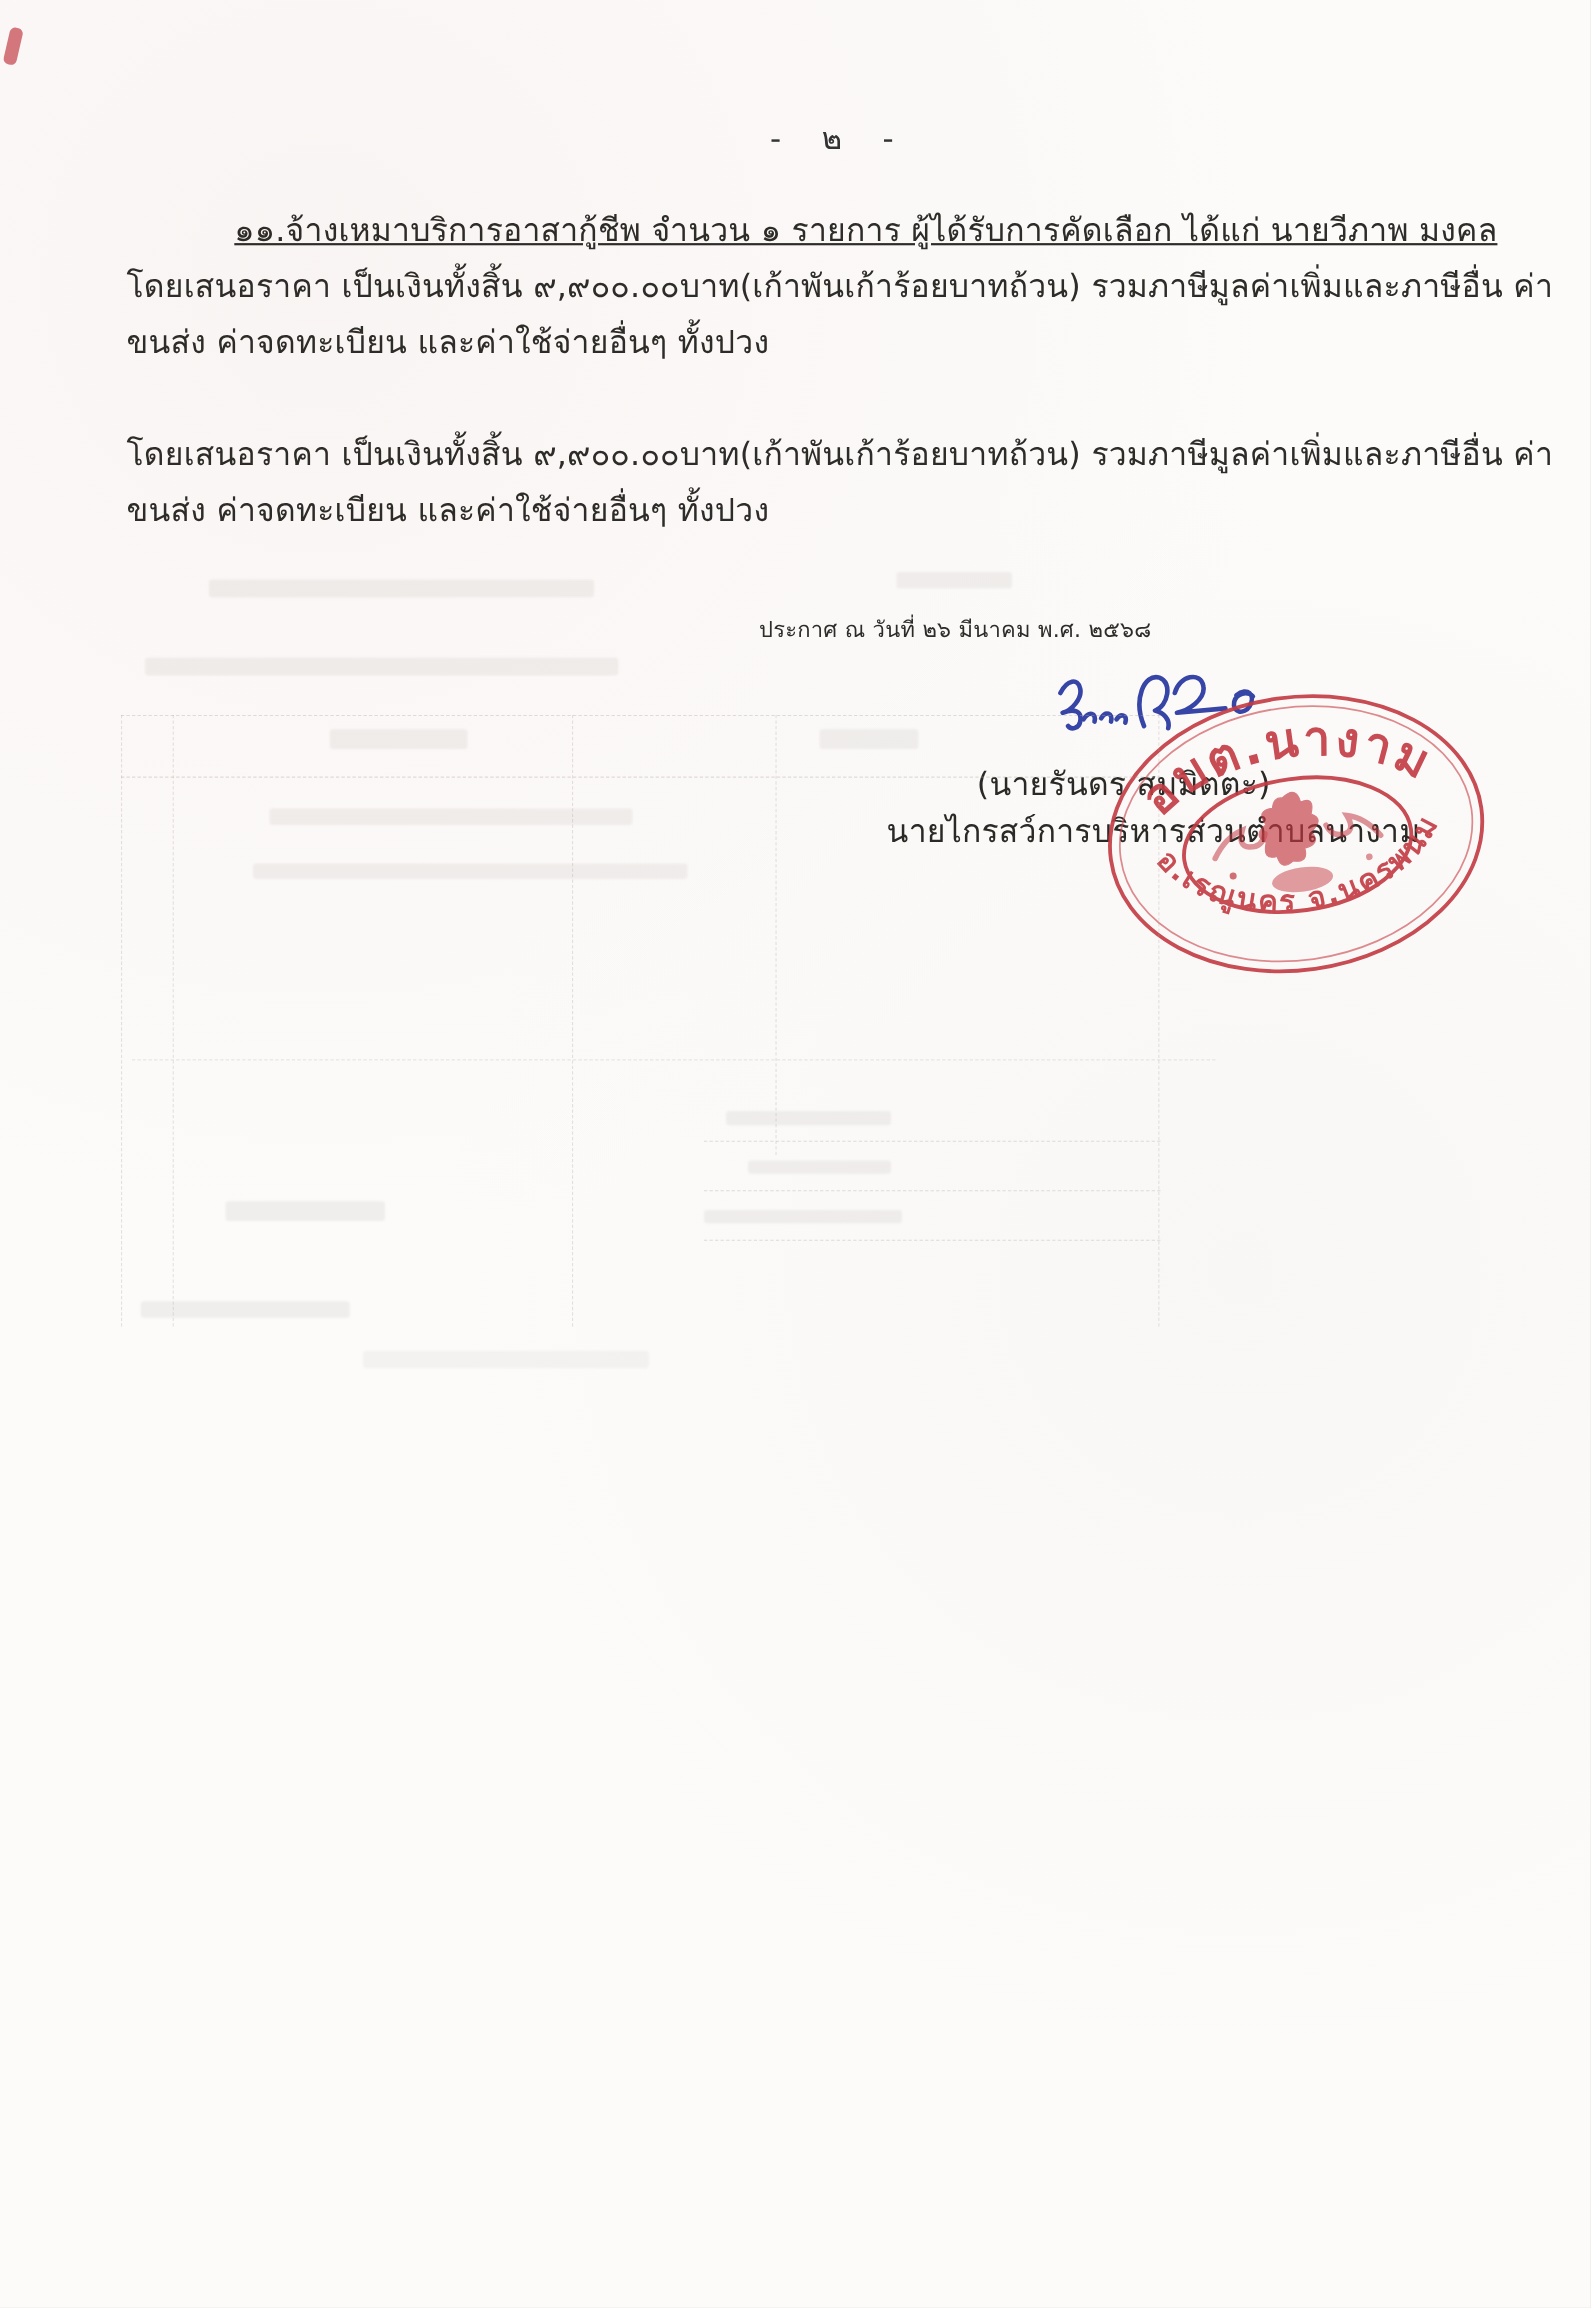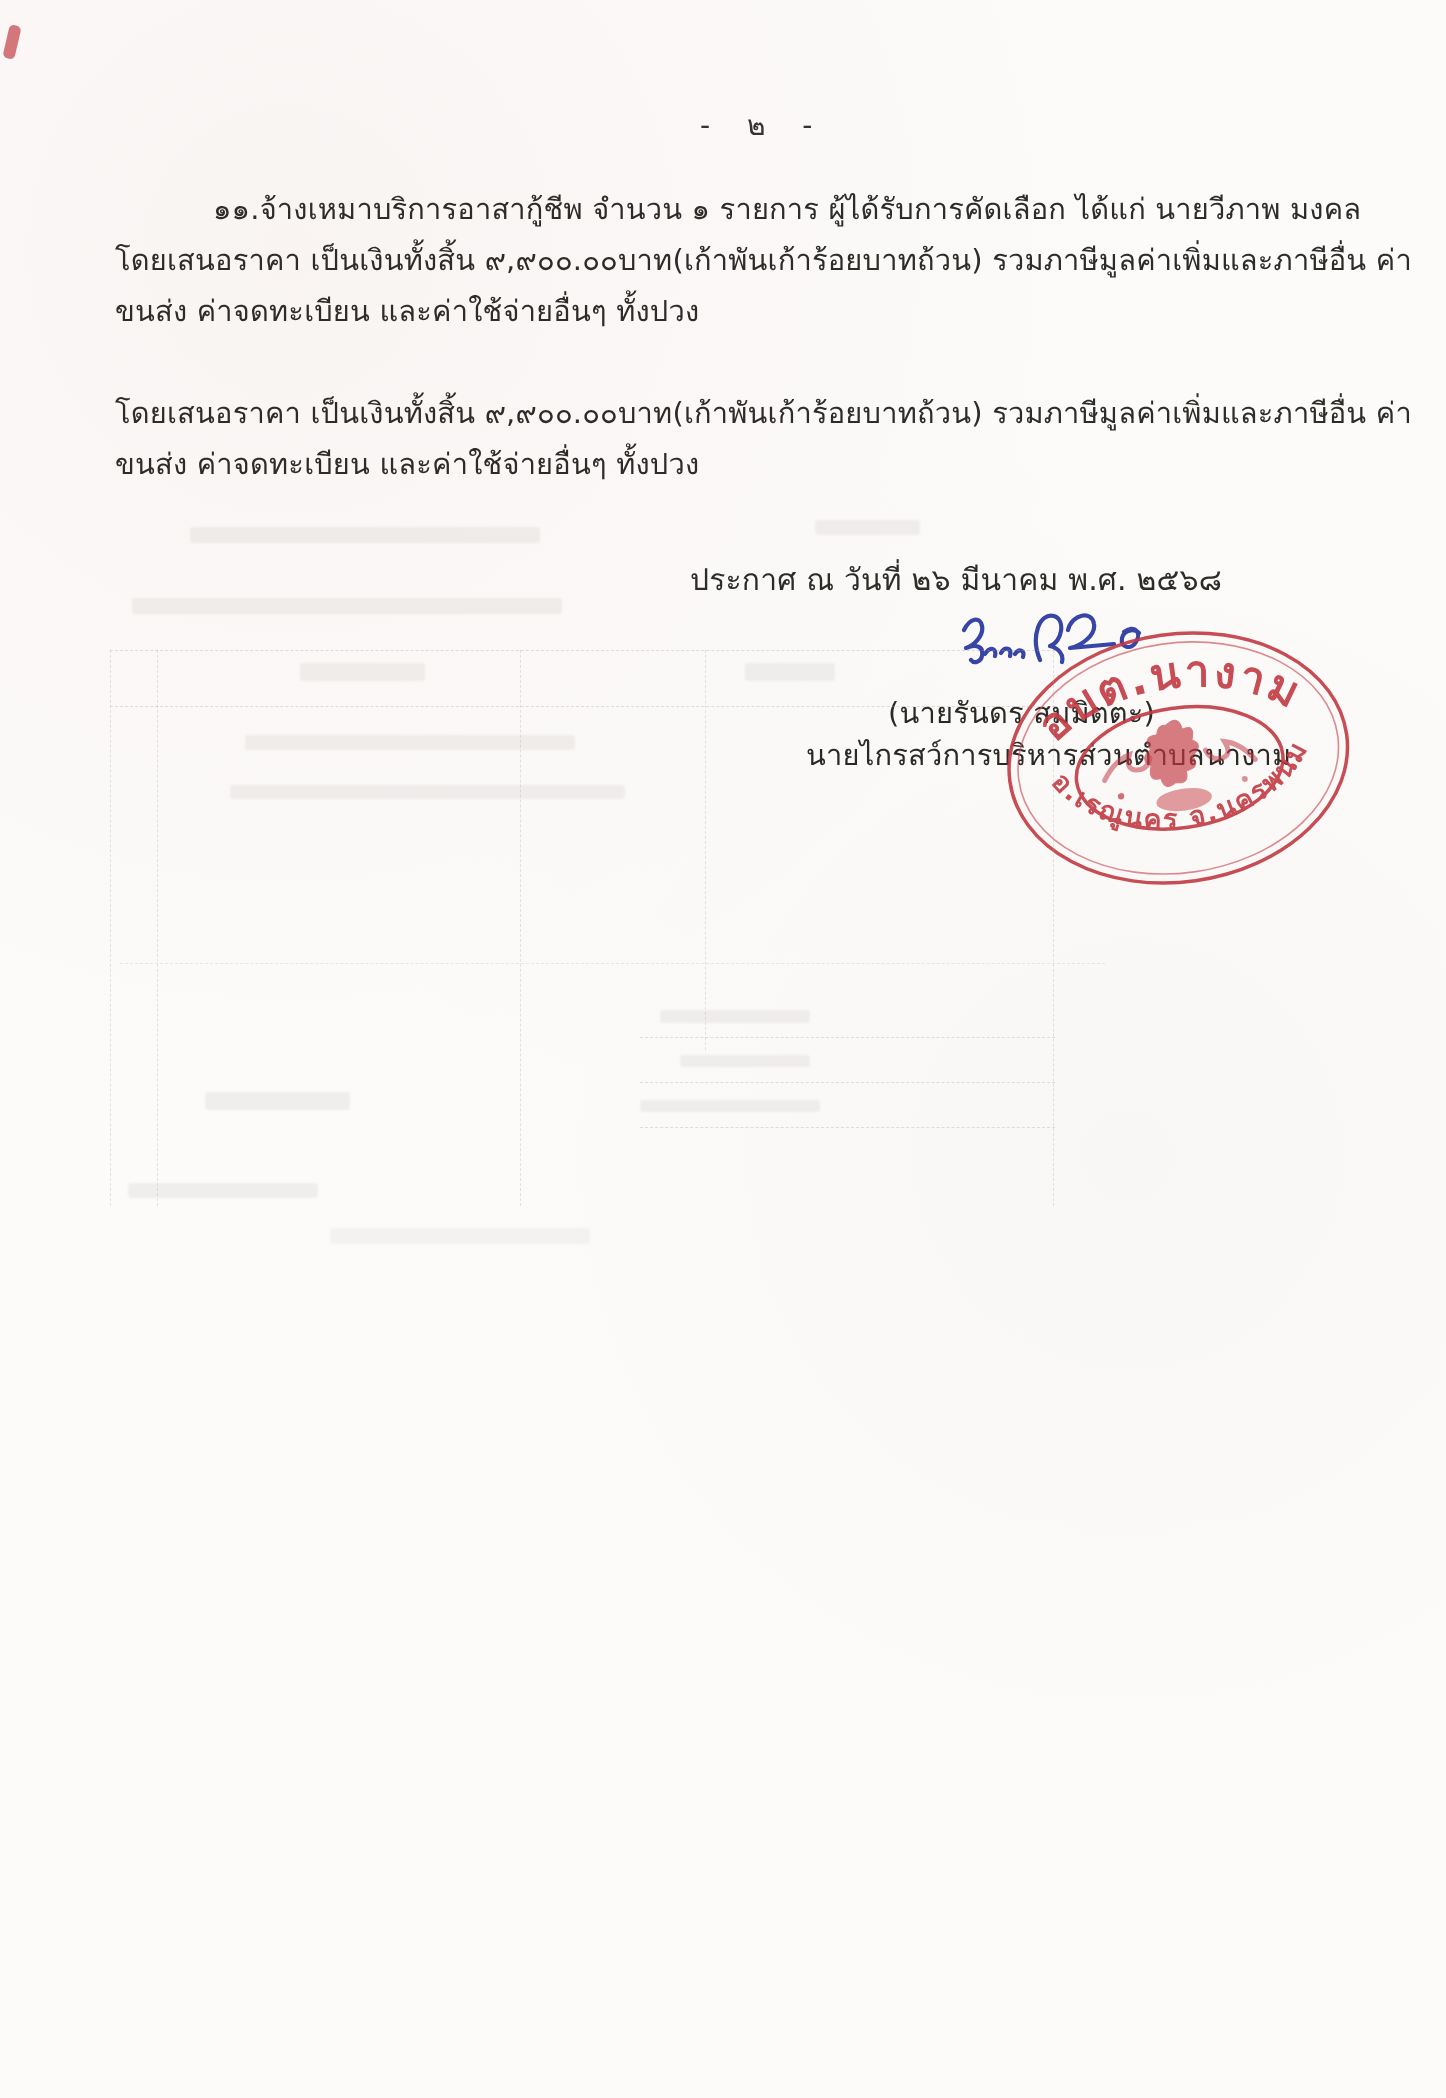--- a/index.html
+++ b/index.html
@@ -10,21 +10,21 @@
     background:#fcfbfa;
     background-image:
       radial-gradient(circle at 20% 12%, rgba(240,225,222,.25), transparent 40%),
       radial-gradient(circle at 78% 55%, rgba(238,232,228,.2), transparent 45%);
     font-family:"DejaVu Sans", sans-serif;
     color:#2a2a2a;
     overflow:hidden;
   }
   .t{position:absolute;white-space:nowrap;font-size:29px;letter-spacing:.2px;color:#2e2c29;}
   .pagenum{font-size:28px;letter-spacing:14px;color:#333;}
-  .announce{font-size:30px;}
+  .announce{font-size:20px;}
   .signer{font-size:29px;color:#2b2926;}
   
   .ghost{position:absolute;background:rgba(172,162,155,.14);filter:blur(1.2px);border-radius:3px;}
   .gline{position:absolute;background:none;border-top:1px dashed rgba(178,168,162,.38);}
   .gvline{position:absolute;background:none;border-left:1px dashed rgba(178,168,162,.32);}
   .redmark{
     position:absolute;left:6px;top:25px;width:12px;height:34px;
     background:#c24048;opacity:.7;border-radius:5px;transform:rotate(13deg);
   }
   .sig-svg{position:absolute;left:948px;top:596px;}
@@ -34,21 +34,21 @@
 </style>
 </head>
 <body>
 
 <div class="sheet">
 
   <div class="redmark"></div>
 
   <div class="t pagenum" style="left:700px;top:103px;">- ๒ -</div>
 
-  <div class="t" style="left:213px;top:186px;">๑๑.จ้างเหมาบริการอาสากู้ชีพ  จำนวน  ๑  รายการ  ผู้ได้รับการคัดเลือก  ได้แก่  นายวีภาพ มงคล</div>
+  <div class="t" style="left:213px;top:186px;text-decoration:underline;">๑๑.จ้างเหมาบริการอาสากู้ชีพ  จำนวน  ๑  รายการ  ผู้ได้รับการคัดเลือก  ได้แก่  นายวีภาพ มงคล</div>
   <div class="t" style="left:115px;top:237px;">โดยเสนอราคา  เป็นเงินทั้งสิ้น  ๙,๙๐๐.๐๐บาท(เก้าพันเก้าร้อยบาทถ้วน)  รวมภาษีมูลค่าเพิ่มและภาษีอื่น ค่า</div>
   <div class="t" style="left:115px;top:288px;">ขนส่ง ค่าจดทะเบียน และค่าใช้จ่ายอื่นๆ ทั้งปวง</div>
 
   <div class="t" style="left:115px;top:390px;">โดยเสนอราคา  เป็นเงินทั้งสิ้น  ๙,๙๐๐.๐๐บาท(เก้าพันเก้าร้อยบาทถ้วน)  รวมภาษีมูลค่าเพิ่มและภาษีอื่น ค่า</div>
   <div class="t" style="left:115px;top:441px;">ขนส่ง ค่าจดทะเบียน และค่าใช้จ่ายอื่นๆ ทั้งปวง</div>
 
   <div class="t announce" style="left:690px;top:556px;">ประกาศ ณ วันที่  ๒๖  มีนาคม  พ.ศ. ๒๕๖๘</div>
 
   <svg class="sig-svg" width="200" height="100" viewBox="0 0 200 100">
     <g fill="none" stroke="#2636a0" stroke-width="4.2" stroke-linecap="round" stroke-linejoin="round" opacity=".92">

